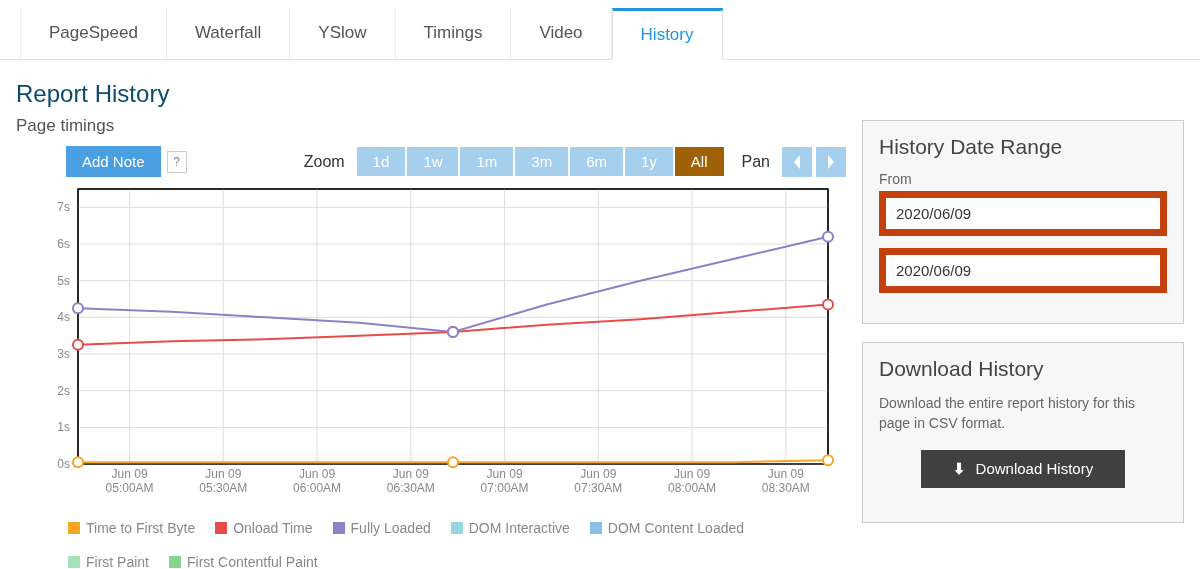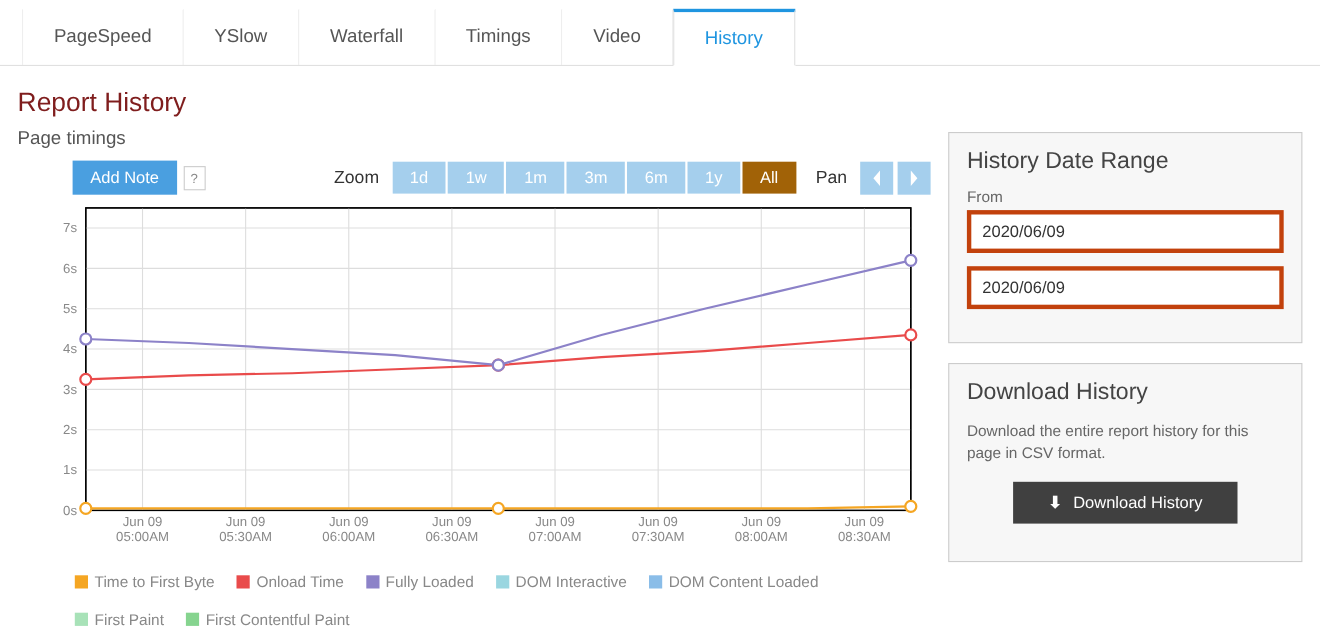--- a/index.html
+++ b/index.html
@@ -37,21 +37,21 @@
   .content {
     display: flex;
     padding: 14px 16px 0 16px;
     align-items: flex-start;
   }
   .left { flex: 1; }
   .right { width: 348px; margin-left: 16px; padding-top: 46px; }
   h2.report-title {
     font-weight: 400;
     font-size: 24px;
-    color: #7f1d1d;
+    color: #0c4a6e;
     margin: 6px 0 8px 0;
   }
   .subheading {
     font-size: 17px;
     color: #555;
     margin-bottom: 10px;
   }
   .toolbar {
     display: flex;
     align-items: center;
@@ -128,21 +128,21 @@
     color: #444;
     margin: 0 0 12px 0;
   }
   .field-label {
     font-size: 14px;
     color: #666;
     margin-bottom: 4px;
   }
   .field-input {
     width: 100%;
-    border: 4px solid #c2410c;
+    border: 7px solid #c2410c;
     background: #fff;
     padding: 7px 10px;
     font-size: 15px;
     color: #333;
     margin-bottom: 12px;
   }
   .panel-desc {
     font-size: 14px;
     color: #666;
     margin-bottom: 14px;
@@ -159,22 +159,22 @@
     margin: 16px auto;
   }
   .btn-download .dl-icon { margin-right: 6px; font-weight: bold; }
   .spacer-flex { flex: 1; }
 </style>
 </head>
 <body>
 
 <div class="tabs" id="tabs">
     <div class="tab">PageSpeed</div>
+    <div class="tab">Waterfall</div>
     <div class="tab">YSlow</div>
-    <div class="tab">Waterfall</div>
     <div class="tab">Timings</div>
     <div class="tab">Video</div>
     <div class="tab active">History</div>
   </div>
 
 <div class="content">
   <div class="left">
     <h2 class="report-title">Report History</h2>
     <div class="subheading">Page timings</div>
 

